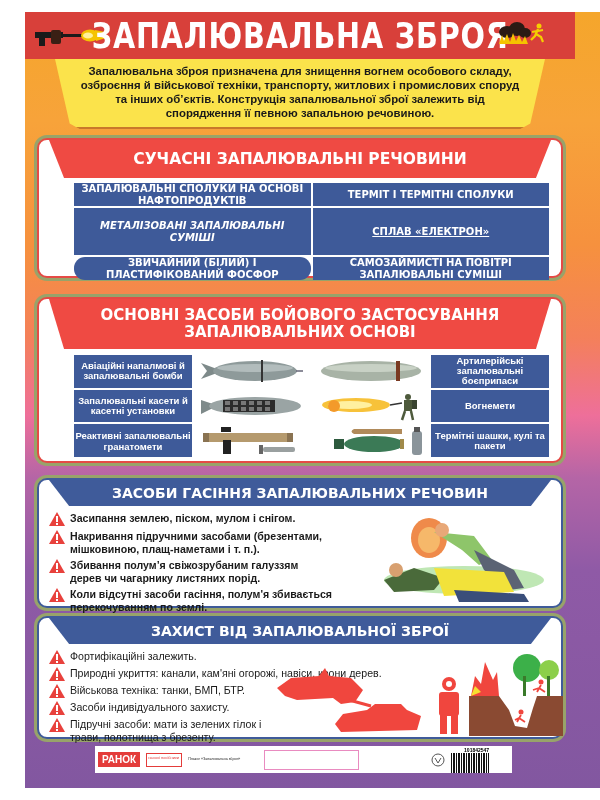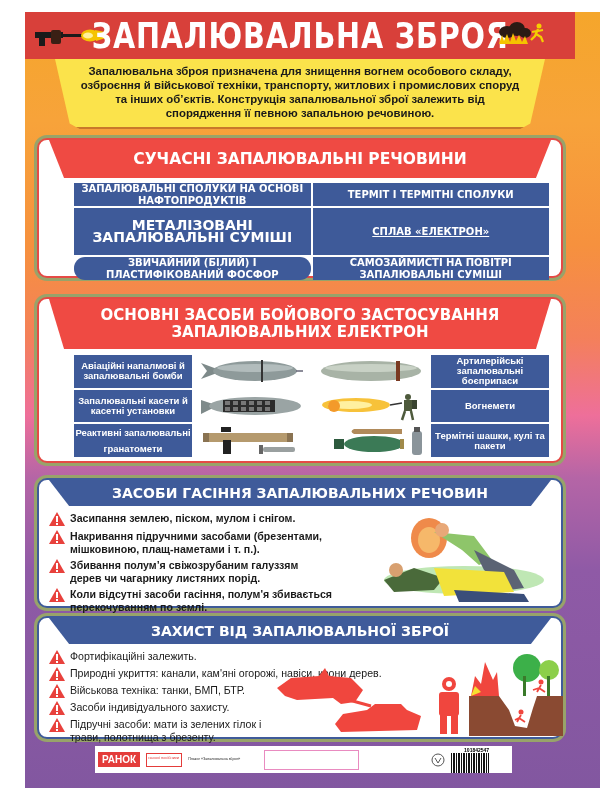--- a/index.html
+++ b/index.html
@@ -114,31 +114,31 @@
 
   <div class="intro">
     <div class="intro-text">Запалювальна зброя призначена для знищення вогнем особового складу, озброєння й військової техніки, транспорту, житлових і промислових споруд та інших об’єктів. Конструкція запалювальної зброї залежить від спорядження її певною запальною речовиною.</div>
   </div>
 
   <div class="panel red" style="top:126px; height:140px;">
     <div class="panel-head" style="height:38px; font-size:15.5px;">СУЧАСНІ ЗАПАЛЮВАЛЬНІ РЕЧОВИНИ</div>
     <div class="grid" style="top:43px; height:89px; grid-template-columns: 1fr 1fr; grid-template-rows: repeat(3, 1fr);">
       <div class="cell" style="font-size:10px; line-height:11.5px;">ЗАПАЛЮВАЛЬНІ СПОЛУКИ НА ОСНОВІ НАФТОПРОДУКТІВ</div>
       <div class="cell" style="font-size:10px; line-height:11.5px;">ТЕРМІТ І ТЕРМІТНІ СПОЛУКИ</div>
-      <div class="cell" style="font-size:14px; line-height:11.5px; padding:12px 10px;">МЕТАЛІЗОВАНІ ЗАПАЛЮВАЛЬНІ СУМІШІ</div>
+      <div class="cell" style="font-size:10px; line-height:11.5px; padding:12px 10px;font-style:italic;">МЕТАЛІЗОВАНІ ЗАПАЛЮВАЛЬНІ СУМІШІ</div>
       <div class="cell" style="font-size:10px; line-height:11.5px;text-decoration:underline;">СПЛАВ «ЕЛЕКТРОН»</div>
       <div class="cell" style="font-size:10px; line-height:11.5px; padding:0 30px;border-radius:11px;">ЗВИЧАЙНИЙ (БІЛИЙ) І ПЛАСТИФІКОВАНИЙ ФОСФОР</div>
       <div class="cell" style="font-size:10px; line-height:11.5px; padding:0 28px;">САМОЗАЙМИСТІ НА ПОВІТРІ ЗАПАЛЮВАЛЬНІ СУМІШІ</div>
     </div>
   </div>
 
   <div class="panel red" style="top:285px; height:166px;">
     <div class="panel-head" style="height:50px; font-size:15px; line-height:17px; flex-direction:column;">
       <span>ОСНОВНІ ЗАСОБИ БОЙОВОГО ЗАСТОСУВАННЯ</span>
-      <span>ЗАПАЛЮВАЛЬНИХ ЕЛЕКТРОН</span>
+      <span>ЗАПАЛЮВАЛЬНИХ ОСНОВІ</span>
     </div>
     <div class="grid" style="top:56px; height:102px; grid-template-columns: 118px 1fr 1fr 118px; grid-template-rows: repeat(3, 1fr); background:#ffffff;">
 
       <div class="cell" style="font-size:9.5px; line-height:10px; font-family:'Liberation Sans',sans-serif;">Авіаційні напалмові й запалювальні бомби</div>
       <div class="img-cell">
         <svg width="110" height="28" viewBox="0 0 110 28">
           <path d="M4 6 L20 12 L20 16 L4 22 L10 14 Z" fill="#7e8a8a"></path>
           <ellipse cx="58" cy="14" rx="42" ry="10" fill="#8e9a9a"></ellipse>
           <ellipse cx="58" cy="11" rx="38" ry="4" fill="#b2bcbc"></ellipse>
           <rect x="64" y="3" width="2" height="22" fill="#333"></rect>
@@ -183,21 +183,21 @@
           <circle cx="18" cy="15" r="6" fill="#f39a2a"></circle>
           <path d="M74 14 L86 12" stroke="#333" stroke-width="1.5"></path>
           <circle cx="92" cy="6" r="3" fill="#4e5a3c"></circle>
           <rect x="88" y="9" width="8" height="11" fill="#4e5a3c"></rect>
           <rect x="96" y="9" width="5" height="9" fill="#3a4430"></rect>
           <path d="M89 20 L86 29 M95 20 L97 29" stroke="#4e5a3c" stroke-width="2.5"></path>
         </svg>
       </div>
       <div class="cell" style="font-size:9.5px; line-height:10px; font-family:'Liberation Sans',sans-serif;">Вогнемети</div>
 
-      <div class="cell" style="font-size:9.5px; line-height:16px; font-family:'Liberation Sans',sans-serif;">Реактивні запалювальні гранатомети</div>
+      <div class="cell" style="font-size:9.5px; line-height:11px; font-family:'Liberation Sans',sans-serif;">Реактивні запалювальні гранатомети</div>
       <div class="img-cell">
         <svg width="110" height="32" viewBox="0 0 110 32">
           <rect x="6" y="8" width="90" height="9" rx="2" fill="#b59a6e"></rect>
           <rect x="6" y="8" width="6" height="9" fill="#8a7352"></rect>
           <rect x="90" y="8" width="6" height="9" fill="#8a7352"></rect>
           <rect x="24" y="2" width="10" height="5" fill="#222"></rect>
           <rect x="26" y="15" width="8" height="14" fill="#222"></rect>
           <rect x="66" y="22" width="32" height="5" rx="2" fill="#9aa0a0"></rect>
           <rect x="62" y="20" width="4" height="9" fill="#666"></rect>
         </svg>

